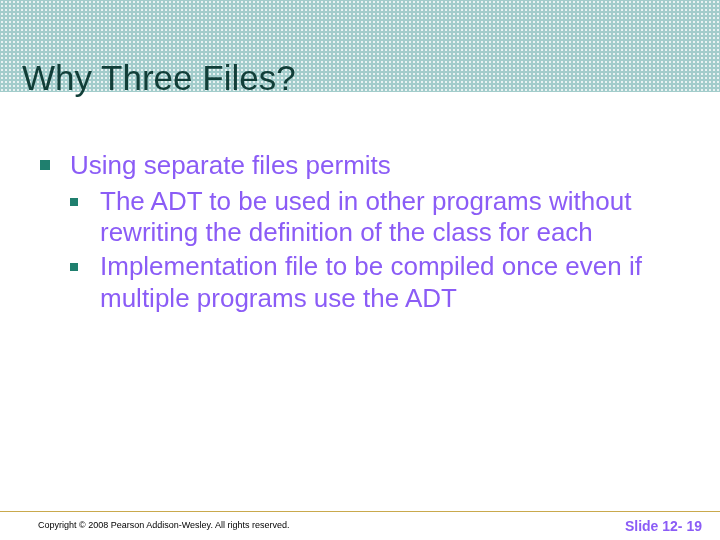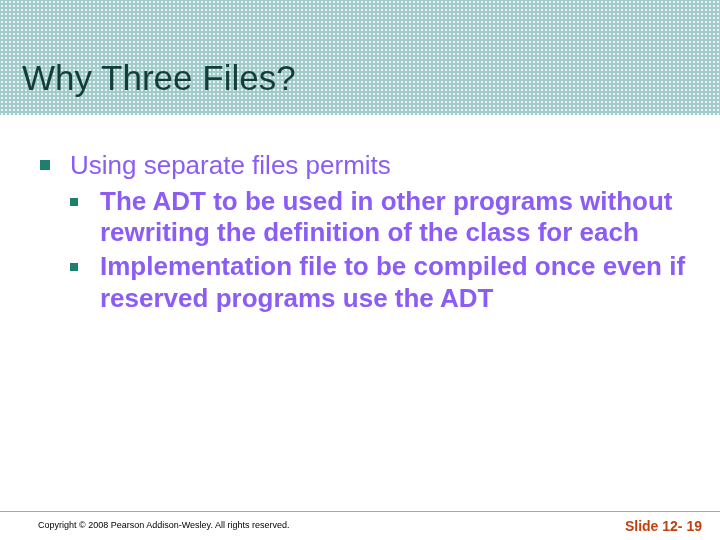--- a/index.html
+++ b/index.html
@@ -15,21 +15,21 @@
     position: relative;
     width: 720px;
     height: 540px;
     background: #ffffff;
   }
   .title-band {
     position: absolute;
     top: 0;
     left: 0;
     width: 720px;
-    height: 115px;
+    height: 92px;
     background-color: #a2cccb;
     background-image:
       radial-gradient(circle, rgba(255,255,255,0.75) 1px, rgba(0,0,0,0) 1.4px);
     background-size: 4px 4px;
     background-position: 0 0;
   }
   .title-text {
     position: absolute;
     left: 22px;
     top: 58px;
@@ -60,21 +60,20 @@
     height: 10px;
     background: #1f7f6e;
   }
   .lvl2 {
     position: relative;
     padding-left: 30px;
     margin-left: 30px;
     font-size: 26px;
     line-height: 1.22;
     margin-top: 2px;
-    font-weight: bold;
   }
   .lvl2 .bullet {
     position: absolute;
     left: 0;
     top: 12px;
     width: 8px;
     height: 8px;
     background: #1f7f6e;
   }
   .footer-line {
@@ -93,21 +92,21 @@
     color: #000;
     font-family: Arial, sans-serif;
     text-align: right;
   }
   .slide-num {
     position: absolute;
     right: 18px;
     bottom: 6px;
     font-size: 14px;
     font-weight: 700;
-    color: #c2410c;
+    color: #8b5cf6;
     font-family: Arial, sans-serif;
   }
 </style>
 </head>
 <body>
 
 <div class="slide">
 
   <div class="title-band">
     <div class="title-text">Why Three Files?</div>
@@ -117,21 +116,21 @@
     <div class="lvl1">
       <span class="bullet"></span>
       <span>Using separate files permits</span>
     </div>
     <div class="lvl2">
       <span class="bullet"></span>
       <span>The ADT to be used in other programs without rewriting the definition of the class for each</span>
     </div>
     <div class="lvl2">
       <span class="bullet"></span>
-      <span>Implementation file to be compiled once even if reserved programs use the ADT</span>
+      <span>Implementation file to be compiled once even if multiple programs use the ADT</span>
     </div>
   </div>
 
   <div class="footer-line"></div>
   <div class="copyright">Copyright © 2008 Pearson Addison-Wesley. All rights reserved.</div>
   <div class="slide-num">Slide 12- 19</div>
 
 </div>
 
 </body></html>

